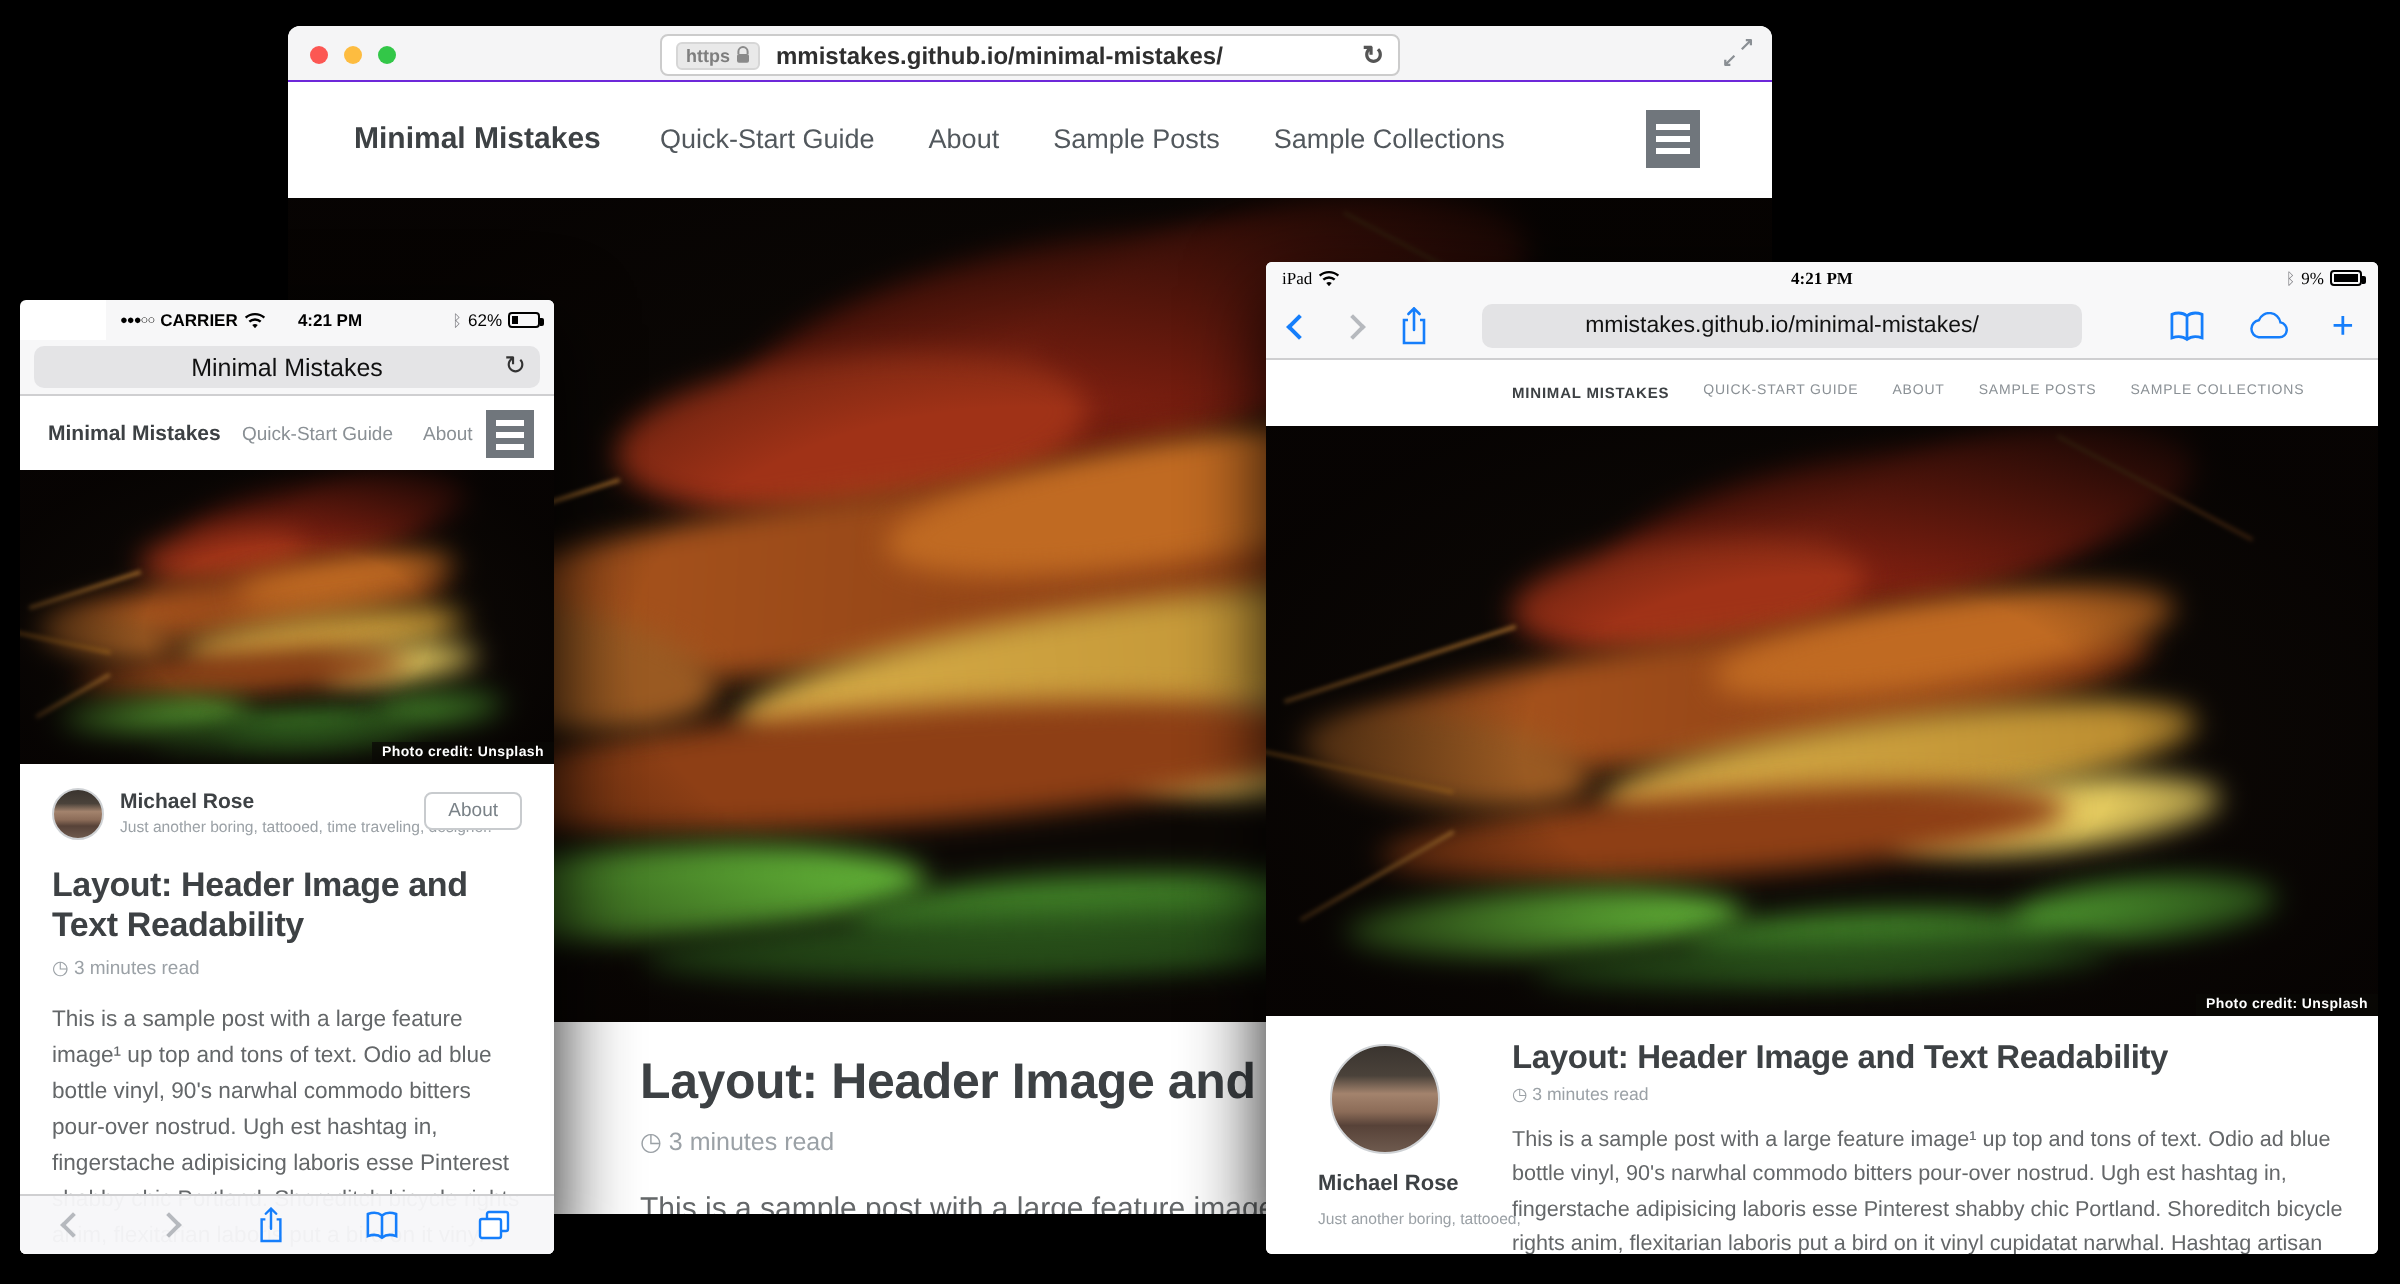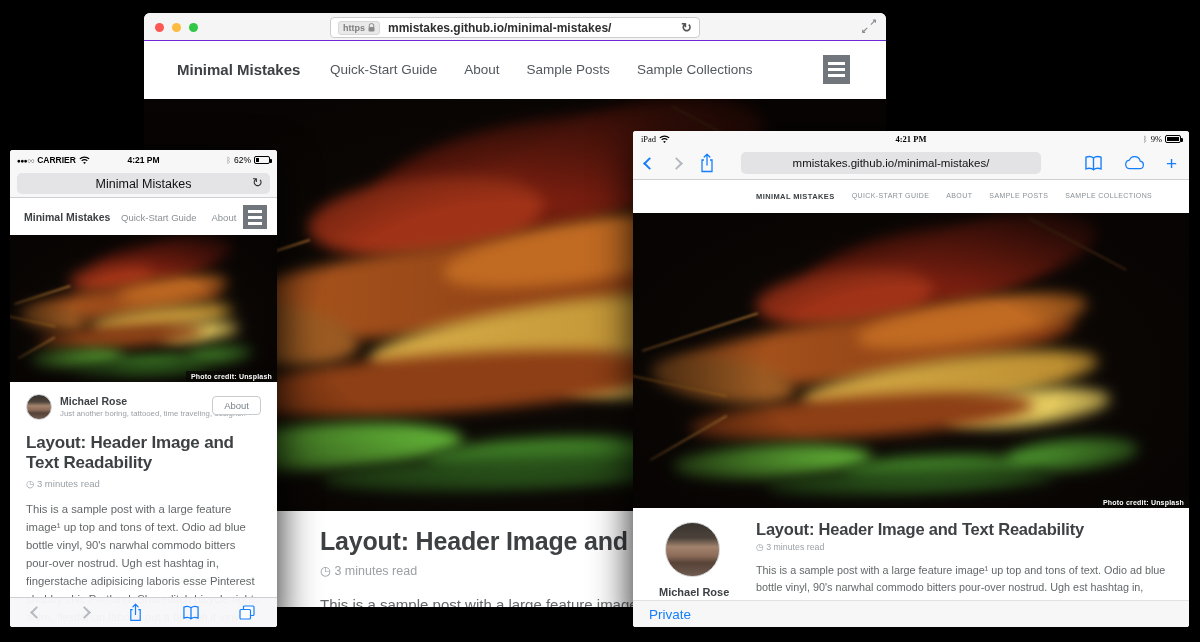--- a/index.html
+++ b/index.html
@@ -74,21 +74,21 @@
   .d-img { top:86px; height:412px; }
   .d-content { position:absolute; left:0; right:0; top:498px; bottom:0; background:#fff;
     padding:16px 24px 0 176px; overflow:hidden; }
   .d-title { font-size:25px; font-weight:bold; color:#3d4144; letter-spacing:-.2px; }
   .d-meta { margin-top:7px; font-size:12.5px; color:#9ba1a6; }
   .d-body { margin-top:15px; font-size:15px; color:#646769; line-height:1.62; width:540px; }
 
   
   .p-win { left:10px; top:150px; width:267px; height:477px; border-radius:3px; overflow:hidden; }
   .p-status { position:relative; height:20px; background:#f7f7f8; font-size:8.5px; color:#000;
-    display:flex; align-items:center; padding:0 7px; }
+    display:flex; align-items:center; padding:0 7px;margin-left:43px; }
   .p-sig { letter-spacing:-.5px; font-size:6.5px; margin-right:3px; }
   .p-carrier { font-weight:bold; font-size:8.5px; margin-right:3px; }
   .p-time { position:absolute; left:0; right:0; text-align:center; font-weight:bold; }
   .p-statR { margin-left:auto; display:flex; align-items:center; gap:3px; z-index:1; }
   .p-bt { color:#7d7d82; font-size:8px; }
   .battery { position:relative; width:16px; height:8px; border:1px solid #000; border-radius:2px; }
   .battery::after { content:""; position:absolute; right:-3px; top:2px; width:2px; height:4px;
     background:#000; border-radius:0 1px 1px 0; }
   .battery b { position:absolute; left:1px; top:1px; bottom:1px; background:#000; }
   .p-urlrow { height:28px; background:#f7f7f8; padding:3px 7px 4px; border-bottom:1px solid #cfcfd1; }
@@ -383,18 +383,15 @@
       </div>
       <div class="t-main">
         <div class="t-title">Layout: Header Image and Text Readability</div>
         <div class="t-meta">
           <span class="clock">◷</span>
           <span>3 minutes read</span>
         </div>
         <div class="t-body">This is a sample post with a large feature image¹ up top and tons of text. Odio ad blue bottle vinyl, 90's narwhal commodo bitters pour-over nostrud. Ugh est hashtag in, fingerstache adipisicing laboris esse Pinterest shabby chic Portland. Shoreditch bicycle rights anim, flexitarian laboris put a bird on it vinyl cupidatat narwhal. Hashtag artisan skateboard, flannel Bushwick nesciunt salvia aute fixie do plaid post-ironic dolor McSweeney's. Cliche pour-over chambray nulla four loko skateboard sapiente hashtag.</div>
       </div>
     </div>
-    <div class="t-private">
-      <span class="t-privlabel">Private</span>
-    </div>
   </div>
 
 </div>
 
 </body></html>

